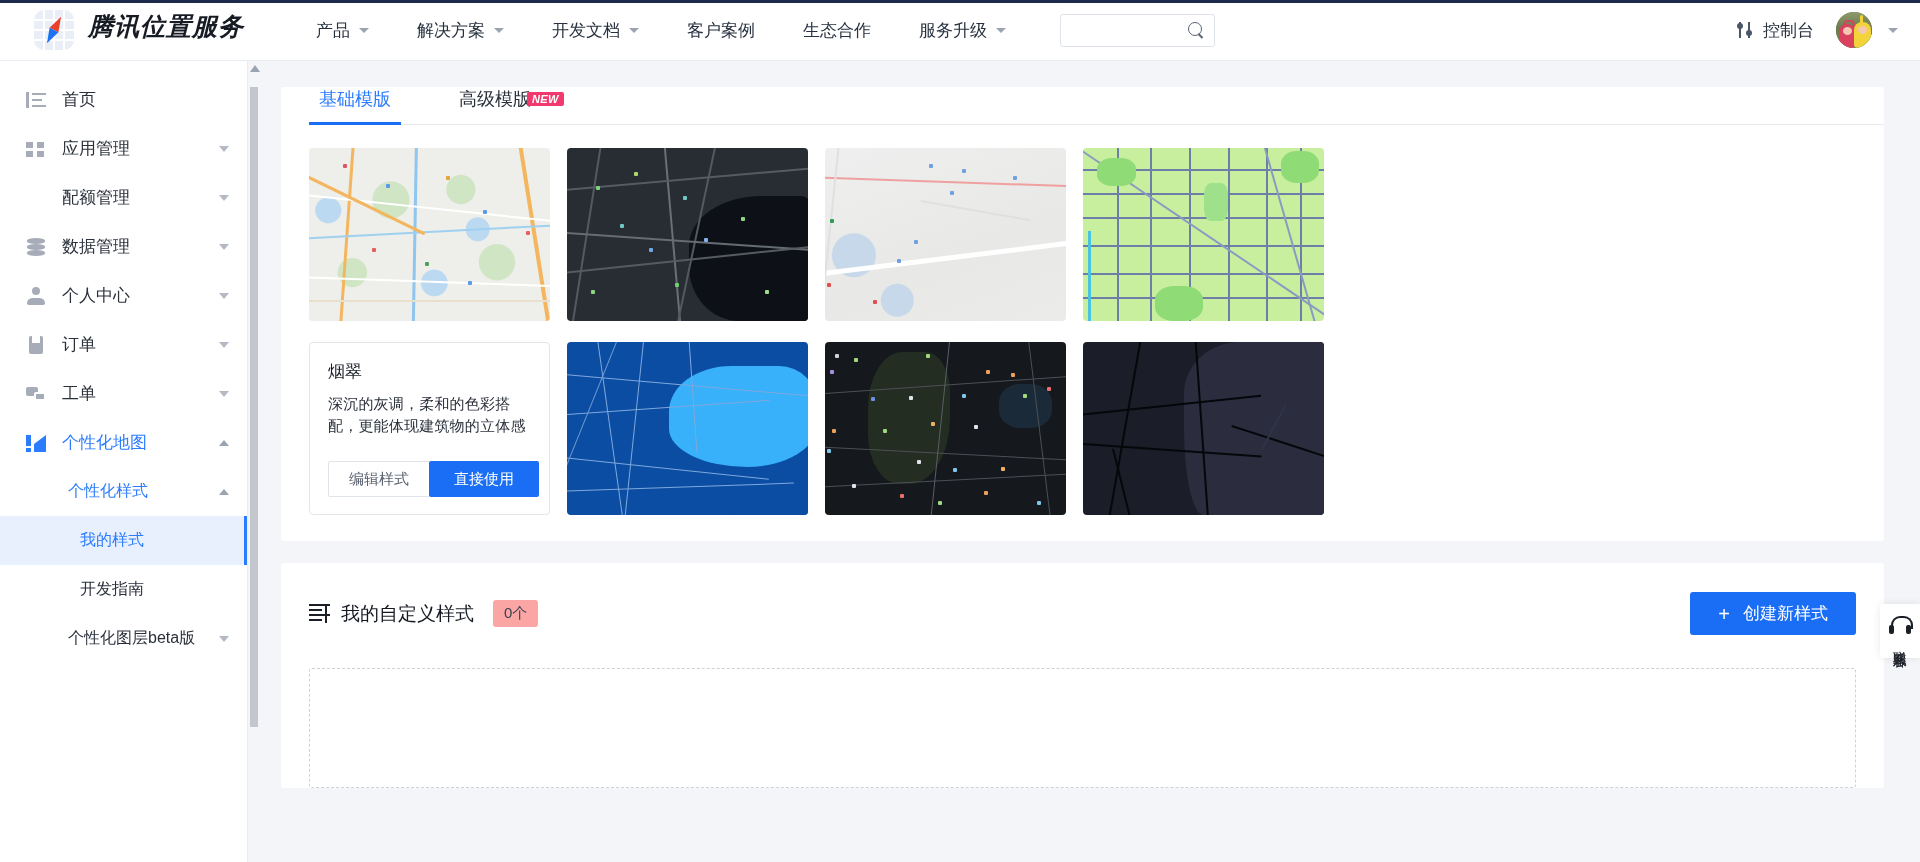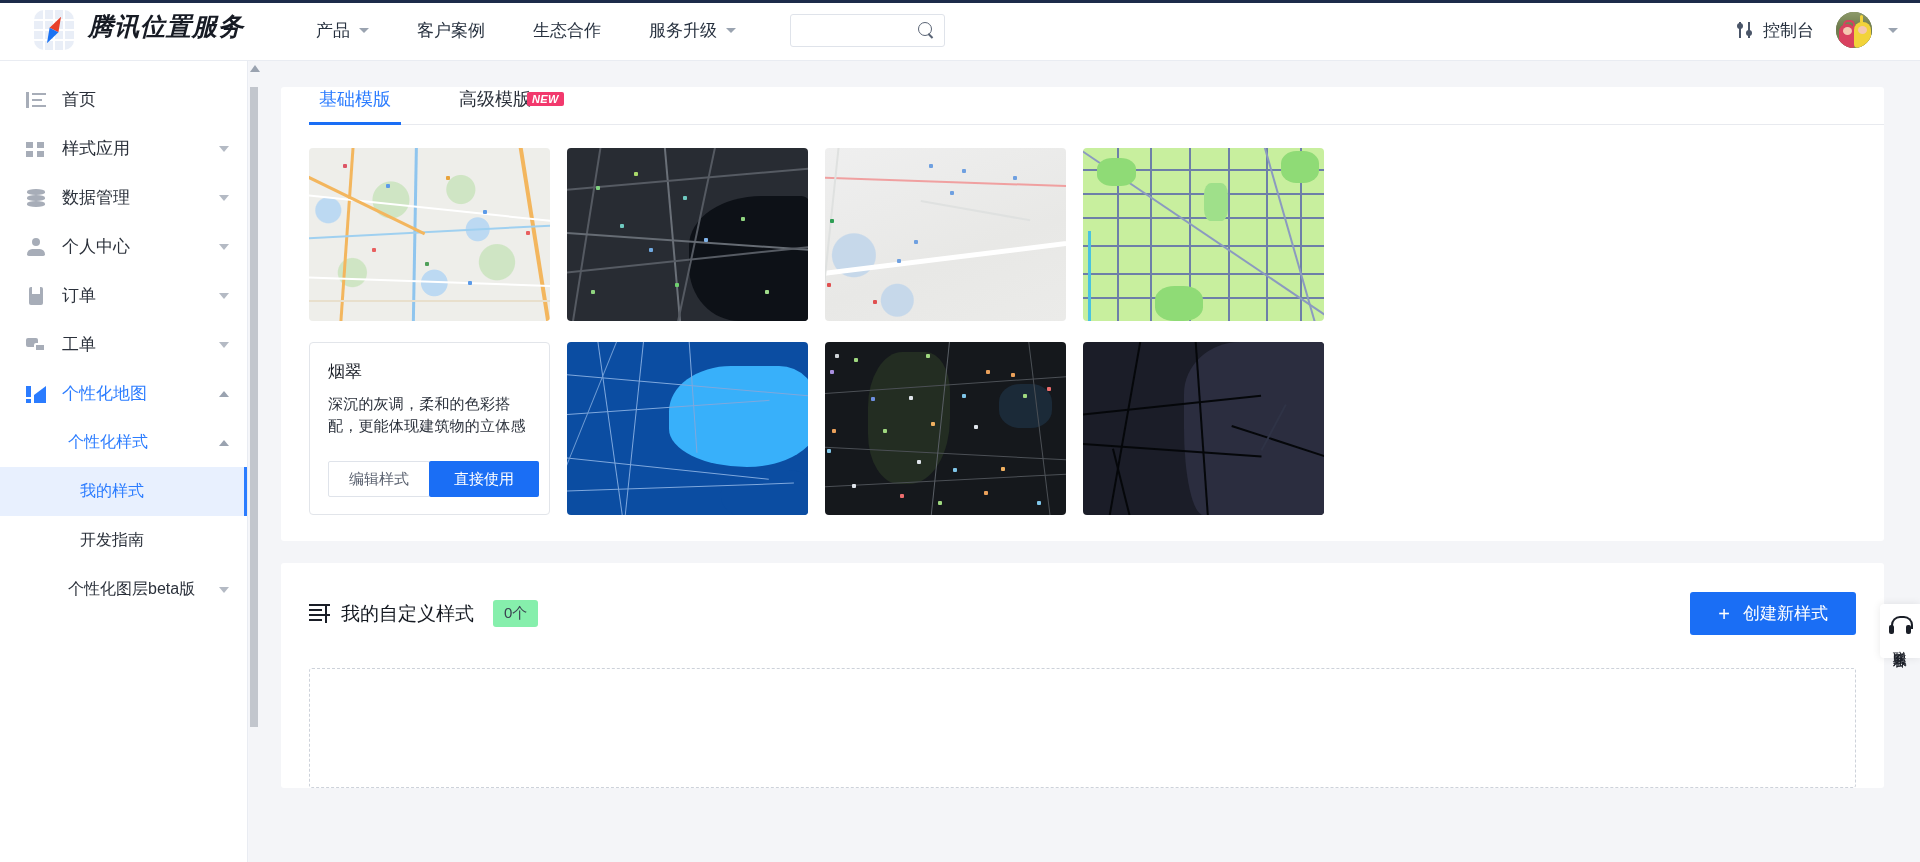--- a/index.html
+++ b/index.html
@@ -406,21 +406,21 @@
   .list-icon{ width:21px;height:19px;position:relative;margin-right:11px; }
   .list-icon i{ position:absolute;background:#1a1e27; }
   .list-icon i:nth-child(1){left:0;top:0;width:21px;height:2px;}
   .list-icon i:nth-child(2){left:0;top:5px;width:13px;height:2px;}
   .list-icon i:nth-child(3){left:0;top:10px;width:21px;height:2px;}
   .list-icon i:nth-child(4){left:0;top:15px;width:13px;height:2px;}
   .list-icon i:nth-child(5){left:16px;top:0;width:2px;height:19px;}
   .panel2-title{ font-size:19px; color:#151a22; }
   .count-badge{
     margin-left:19px;
-    background:#86efac; color:#3a4150;
+    background:#fca5a5; color:#3a4150;
     font-size:15px; padding:4px 11px; border-radius:3px;
   }
   .create-btn{
     margin-left:auto;
     background:#1a6ef5; color:#fff;
     font-size:17px; height:43px; padding:0 28px;
     display:flex;align-items:center;justify-content:center;
     border-radius:3px; cursor:pointer; border:none;
     font-family:"Liberation Sans", sans-serif;
   }
@@ -476,20 +476,28 @@
     </div>
     <div class="brand-name">腾讯位置服务</div>
   </div>
 
   <div class="mainnav">
     <div class="mainnav-item">
       <span>产品</span>
       <span class="caret"></span>
     </div>
     <div class="mainnav-item">
+      <span>解决方案</span>
+      <span class="caret"></span>
+    </div>
+    <div class="mainnav-item">
+      <span>开发文档</span>
+      <span class="caret"></span>
+    </div>
+    <div class="mainnav-item">
       <span>客户案例</span>
     </div>
     <div class="mainnav-item">
       <span>生态合作</span>
     </div>
     <div class="mainnav-item">
       <span>服务升级</span>
       <span class="caret"></span>
     </div>
   </div>
@@ -534,24 +542,29 @@
     <span class="slabel">首页</span>
   </div>
 
   <div class="side-item">
     <span class="sicon ic-grid">
         <i></i>
         <i></i>
         <i></i>
         <i></i>
       </span>
-    <span class="slabel">样式应用</span>
+    <span class="slabel">应用管理</span>
     <span class="sarrow"></span>
   </div>
 
+  <div class="side-item">
+    <span class="sicon"><span class="ic-chart"></span></span>
+    <span class="slabel">配额管理</span>
+    <span class="sarrow"></span>
+  </div>
 
   <div class="side-item">
     <span class="sicon ic-db">
         <i></i>
         <i></i>
         <i></i>
       </span>
     <span class="slabel">数据管理</span>
     <span class="sarrow"></span>
   </div>

